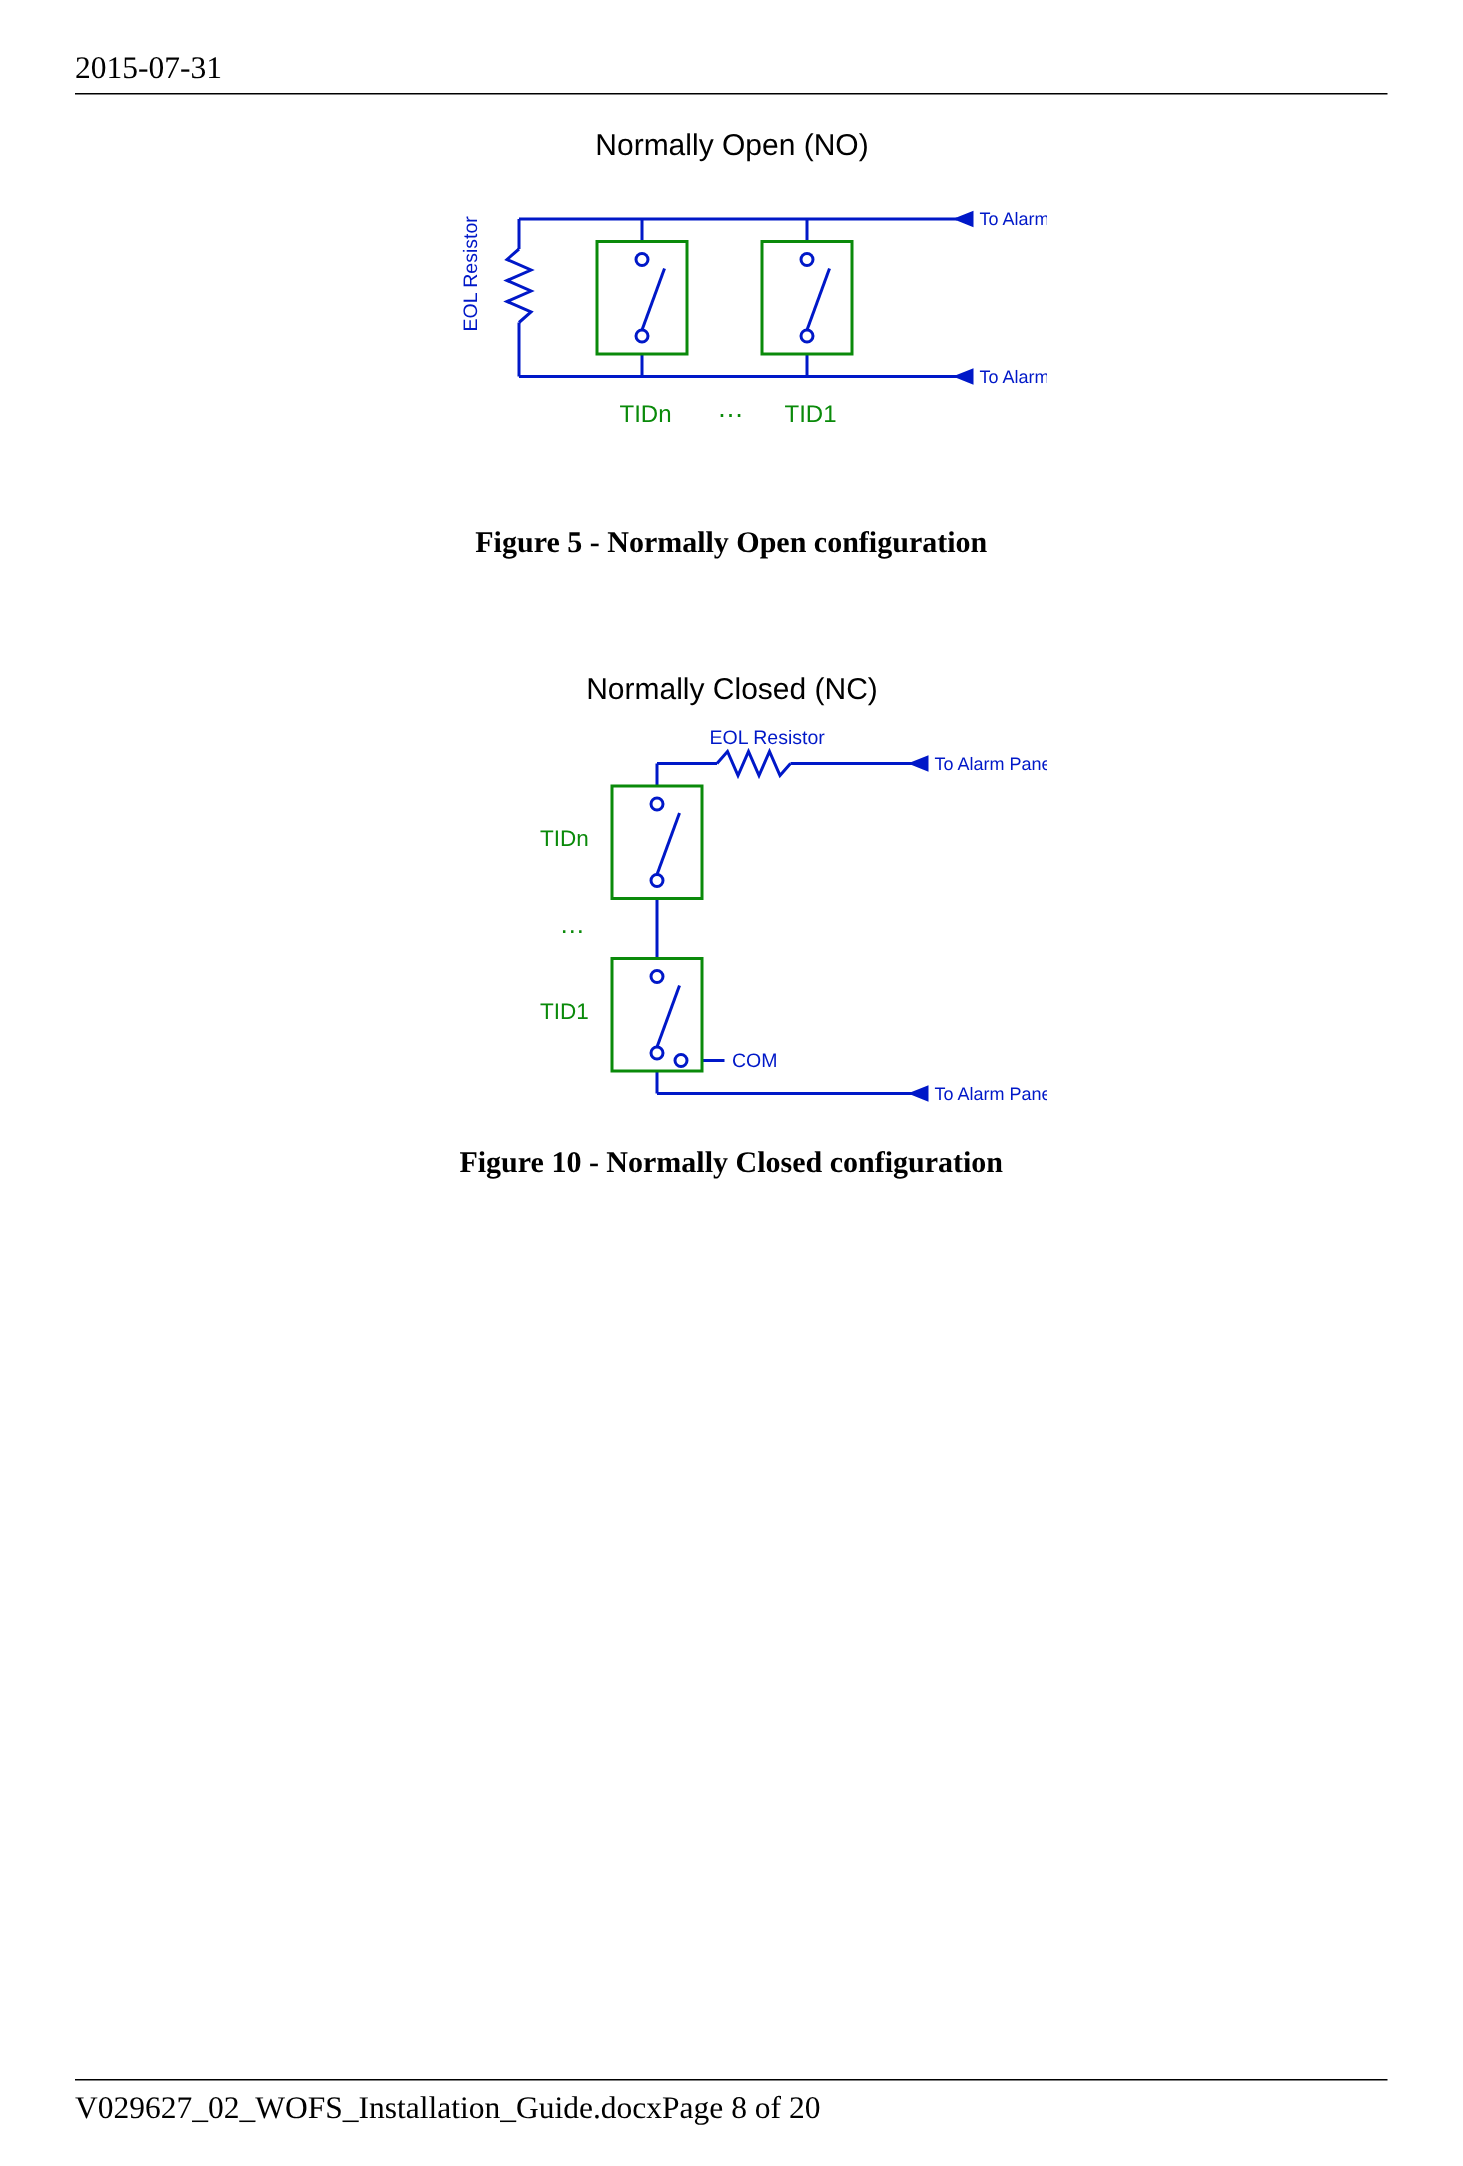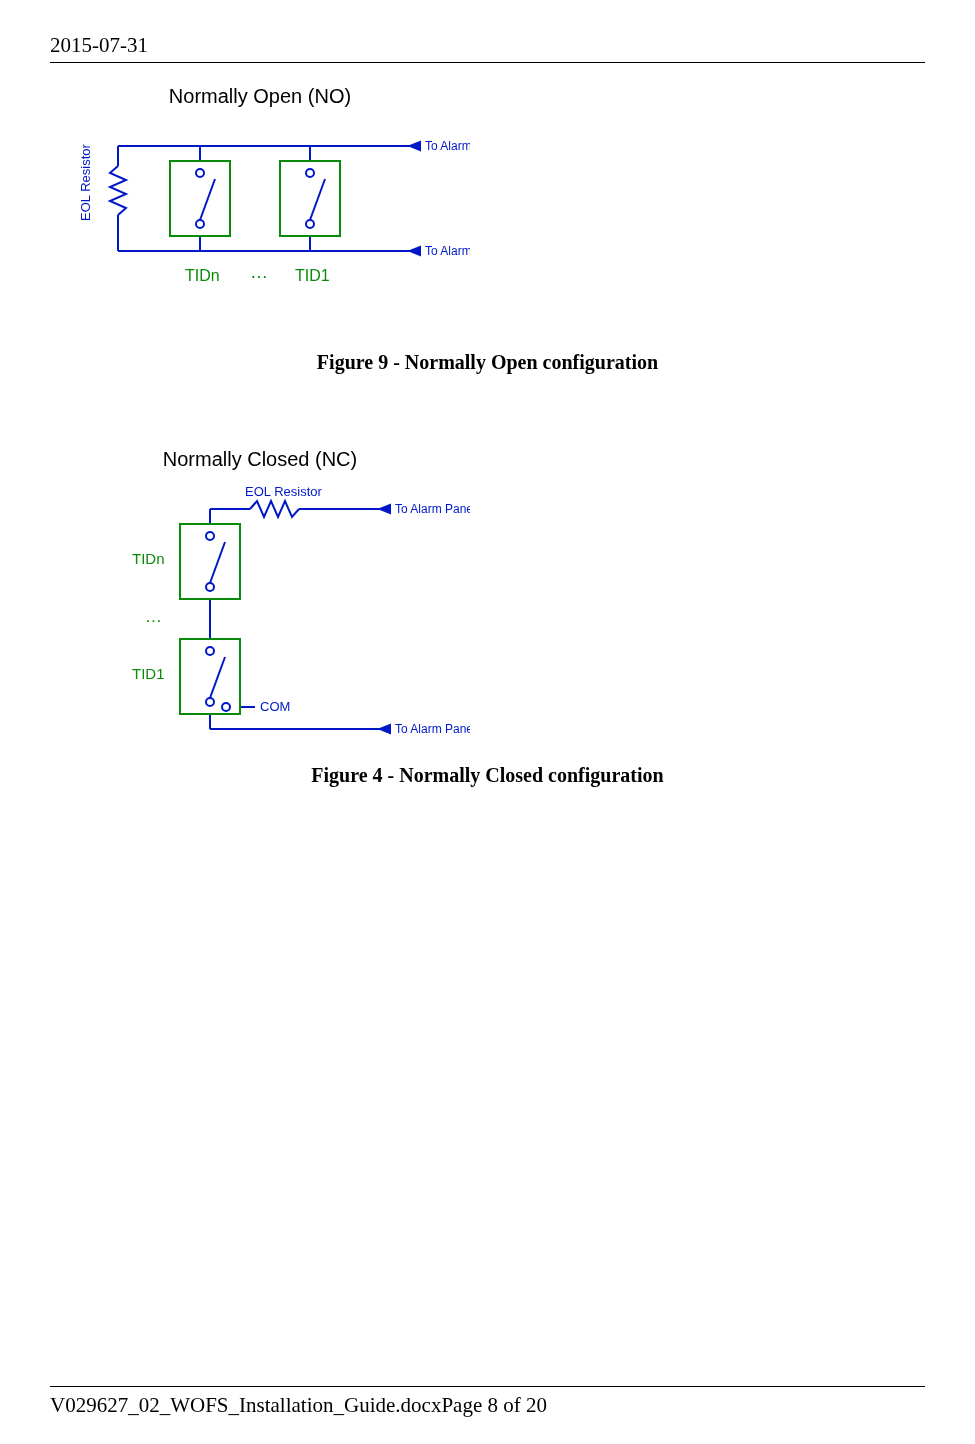--- a/index.html
+++ b/index.html
@@ -33,20 +33,21 @@
   }
   .date {
     font-size: 21px;
     padding-top: 4px;
     margin-top: 11px;
   }
   .content {
     flex: 1;
     display: flex;
     flex-direction: column;
+    align-items: center;
     padding-top: 18px;
   }
   .caption {
     font-family: "Times New Roman", Times, serif;
     font-weight: bold;
     font-size: 20px;
     text-align: center;
     margin-top: 10px;
   }
   .fig {
@@ -111,21 +112,21 @@
         <line x1="260" y1="139" x2="275" y2="98"></line>
       </g>
 
       <text x="40" y="140" font-size="13" fill="#0018c8" font-family="Arial" transform="rotate(-90 40 140)">EOL Resistor</text>
       <text x="375" y="69" font-size="12" fill="#0018c8" font-family="Arial">To Alarm Panel</text>
       <text x="375" y="174" font-size="12" fill="#0018c8" font-family="Arial">To Alarm Panel</text>
       <text x="135" y="200" font-size="16" fill="#0a8a0a" font-family="Arial">TIDn</text>
       <text x="200" y="197" font-size="18" fill="#0a8a0a" font-family="Arial">…</text>
       <text x="245" y="200" font-size="16" fill="#0a8a0a" font-family="Arial">TID1</text>
     </svg>
-    <div class="caption">Figure 9 - Normally Open configuration</div>
+    <div class="caption">Figure 5 - Normally Open configuration</div>
 
     <div style="height:70px"></div>
 
     <svg class="fig diagram-text" width="420" height="310" viewBox="0 0 420 310">
       <text x="210" y="22" text-anchor="middle" font-size="20" font-family="Arial">Normally Closed (NC)</text>
 
       <g stroke="#0018c8" stroke-width="2" fill="none">
 
         <line x1="160" y1="65" x2="200" y2="65"></line>
 
@@ -160,21 +161,21 @@
       </g>
 
       <text x="195" y="52" font-size="13" fill="#0018c8" font-family="Arial">EOL Resistor</text>
       <text x="345" y="69" font-size="12" fill="#0018c8" font-family="Arial">To Alarm Panel</text>
       <text x="345" y="289" font-size="12" fill="#0018c8" font-family="Arial">To Alarm Panel</text>
       <text x="82" y="120" font-size="15" fill="#0a8a0a" font-family="Arial">TIDn</text>
       <text x="95" y="178" font-size="17" fill="#0a8a0a" font-family="Arial">…</text>
       <text x="82" y="235" font-size="15" fill="#0a8a0a" font-family="Arial">TID1</text>
       <text x="210" y="267" font-size="13" fill="#0018c8" font-family="Arial">COM</text>
     </svg>
-    <div class="caption">Figure 4 - Normally Closed configuration</div>
+    <div class="caption">Figure 10 - Normally Closed configuration</div>
 
   </div>
 
   <div class="footer">
     <div>V029627_02_WOFS_Installation_Guide.docx</div>
     <div>Page 8 of 20</div>
   </div>
 </div>
 
 </body></html>

